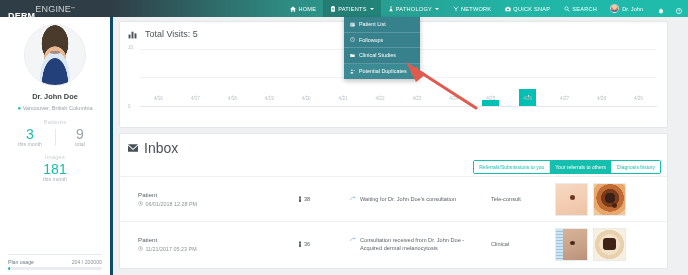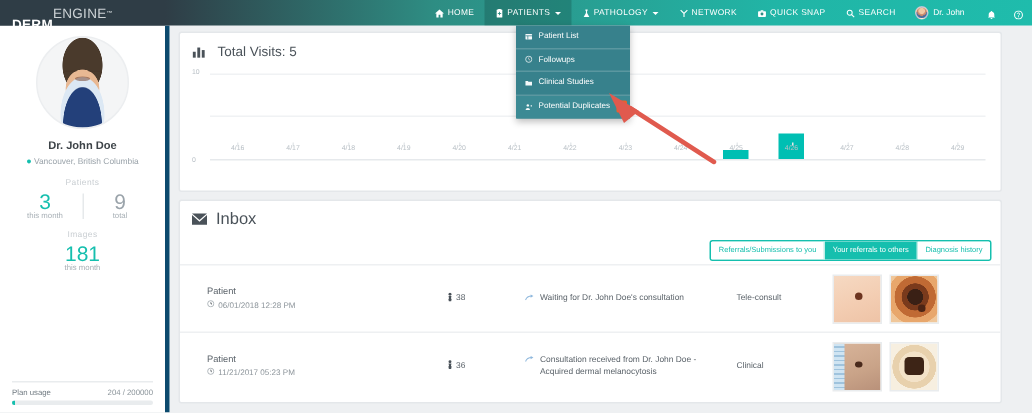--- a/index.html
+++ b/index.html
@@ -163,21 +163,21 @@
     font-size: 4.6px; color: #b9c0c6; white-space: nowrap;
   }
   .tickmark { position: absolute; bottom: 9px; left: 50%; width: 1px; height: 2px; background: #e6e9ec; }
 
   .inboxcard { margin-top: 5px; height: 136px; position: relative; }
   .inboxhead {
     display: flex; align-items: center; gap: 6px;
     padding: 6px 8px 0 8px;
   }
   .inboxhead .mico { color: #4a5259; line-height: 0; }
-  .inboxtitle { font-size: 11px; color: #4a5259; }
+  .inboxtitle { font-size: 14px; color: #4a5259; }
 
   .tabs {
     position: absolute; right: 6px; top: 26px;
     display: flex; border: 1px solid #15bfae; border-radius: 2px; overflow: hidden;
   }
   .tab {
     font-size: 5px; padding: 3px 5px; color: #15bfae; background: #fff;
     white-space: nowrap; cursor: pointer; border-right: 1px solid #bfeee8;
   }
   .tab:last-child { border-right: none; }

